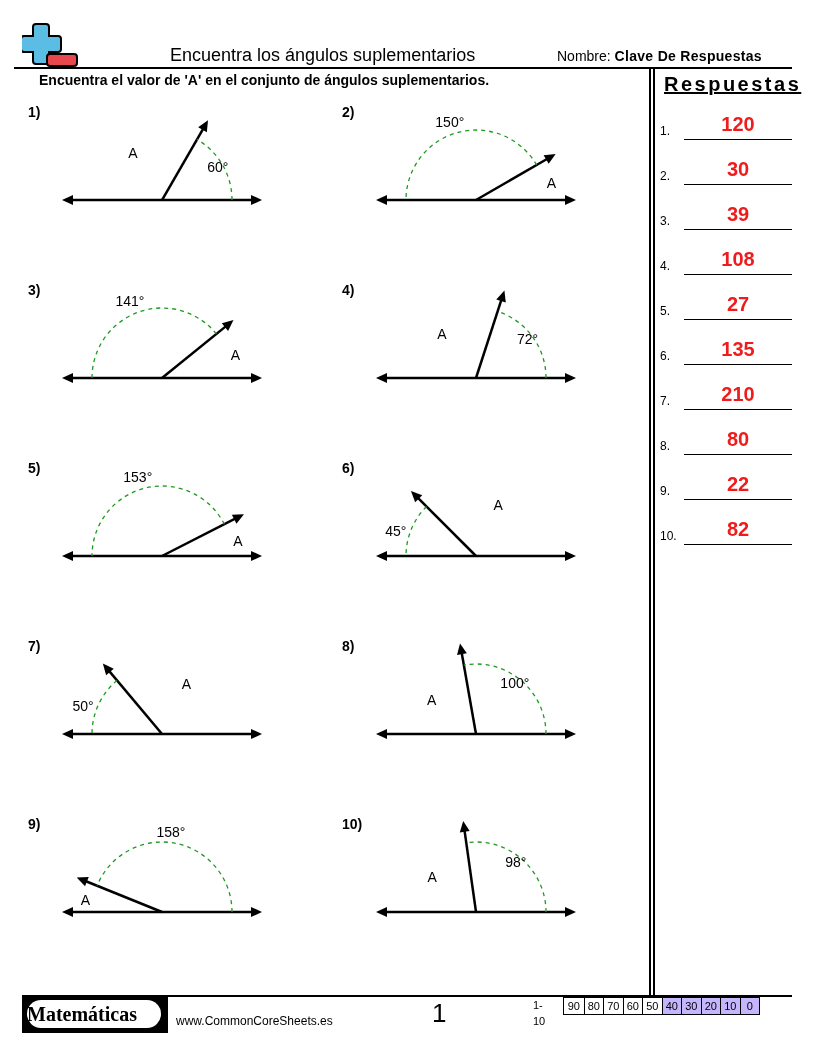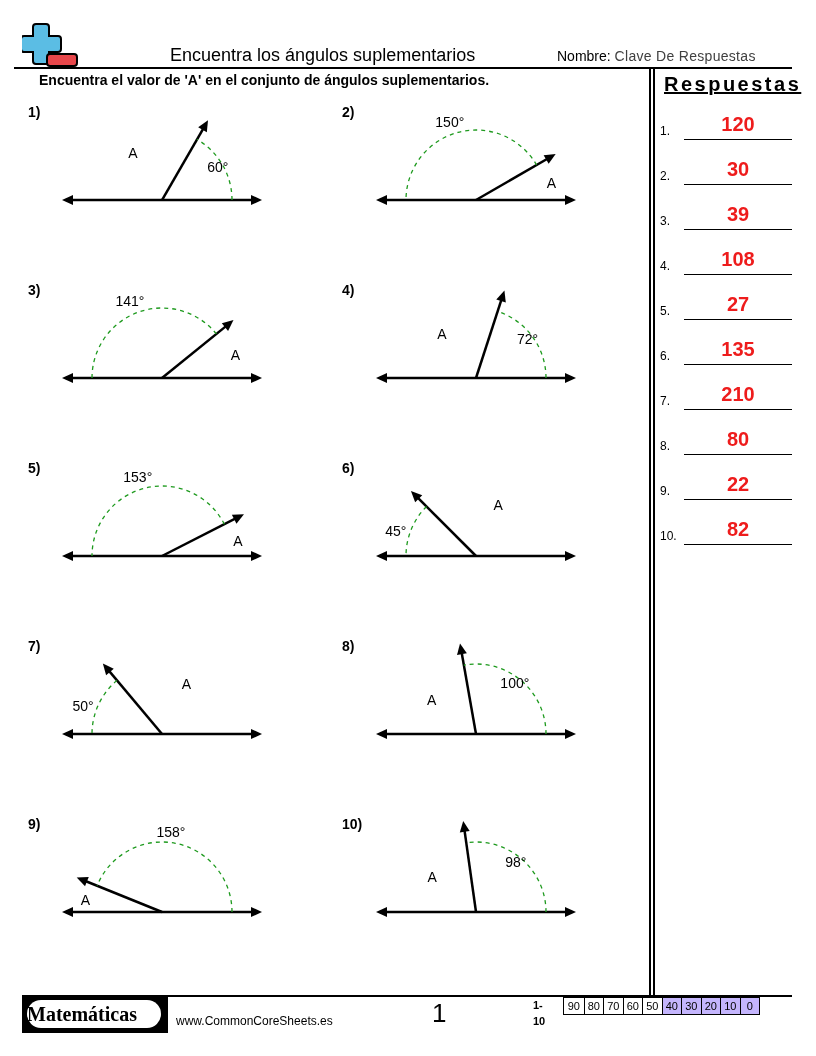--- a/index.html
+++ b/index.html
@@ -1,41 +1,41 @@
 <!DOCTYPE html>
 <html><head>
 <meta charset="utf-8">
 <style>
   html, body { margin:0; padding:0; background:#fff; }
   body { width:816px; height:1056px; position:relative; overflow:hidden; font-family:"Liberation Sans", sans-serif; color:#000; }
   .abs { position:absolute; }
   #logo { left:22px; top:22px; width:58px; height:46px; }
   #title { left:170px; top:45px; font-size:18px; }
   #nombre { left:557px; top:48px; font-size:14px; }
-  #nombre .val { color:#404040; font-weight:normal; letter-spacing:0.3px; }
+  #nombre .val { color:#000000; font-weight:bold; letter-spacing:0.3px; }
   #hr-top { left:14px; top:67px; width:778px; height:2px; background:#000; }
   #instructions { left:20px; top:72px; font-size:14px; font-weight:bold;margin-left:19px; }
   #vdiv1 { left:649px; top:68px; width:2px; height:928px; background:#000; }
   #vdiv2 { left:653px; top:68px; width:2px; height:928px; background:#000; }
   #resp-title { left:664px; top:73px; font-size:20px; font-weight:bold; letter-spacing:2.5px; text-decoration:underline; }
   .ans-row { position:absolute; left:660px; width:132px; height:40px; }
   .ans-num { position:absolute; left:0; bottom:2px; font-size:12px; }
   .ans-line { position:absolute; left:24px; right:0; bottom:0; height:1px; background:#000; }
   .ans-val { position:absolute; left:24px; right:0; bottom:4px; text-align:center; color:#ee1c1c; font-weight:bold; font-size:20px;margin-top:15px; }
   .prob { position:absolute; width:300px; height:130px; }
   .prob-num { position:absolute; left:0; top:0; font-weight:bold; font-size:14px; }
   .prob svg { position:absolute; left:0; top:0; }
   .lbl { font-family:"Liberation Sans", sans-serif; font-size:14px; fill:#000; }
   #hr-bot { left:22px; top:995px; width:770px; height:2px; background:#000; }
   #brand { left:22px; top:997px; width:146px; height:36px; background:#000; }
   #brand-pill { left:27px; top:1000px; width:134px; height:28px; background:#fff; border-radius:14px; font-size:20px; font-weight:bold; text-align:left; line-height:29px;font-family:Liberation Serif, serif; }
   #site { left:176px; top:1014px; font-size:12px; }
   #page-num { left:432px; top:998px; font-size:26px; }
   #score { left:533px; top:997px; font-size:11px; }
-  #score-lbl { position:absolute; left:0; top:0; height:16px; line-height:16px;font-weight:bold; }
+  #score-lbl { position:absolute; left:0; top:0; height:16px; line-height:16px; }
   #score-table { position:absolute; left:30px; top:0; display:flex; border:1px solid #000; }
   .sc { width:19.5px; height:16px; line-height:16px; text-align:center; border-left:1px solid #000; box-sizing:border-box; }
   .sc:first-child { border-left:none; }
   .sc.blue { background:#c4b5fd; }
 </style>
 </head>
 <body>
 
 <svg id="logo" class="abs" viewBox="0 0 58 46">
   <path d="M14 2 h10 a3 3 0 0 1 3 3 v9 h9 a3 3 0 0 1 3 3 v10 a3 3 0 0 1 -3 3 h-9 v9 a3 3 0 0 1 -3 3 h-10 a3 3 0 0 1 -3 -3 v-9 h-9 a3 3 0 0 1 -3 -3 v-10 a3 3 0 0 1 3 -3 h9 v-9 a3 3 0 0 1 3 -3z" fill="#5bbde4" stroke="#000" stroke-width="2"></path>

